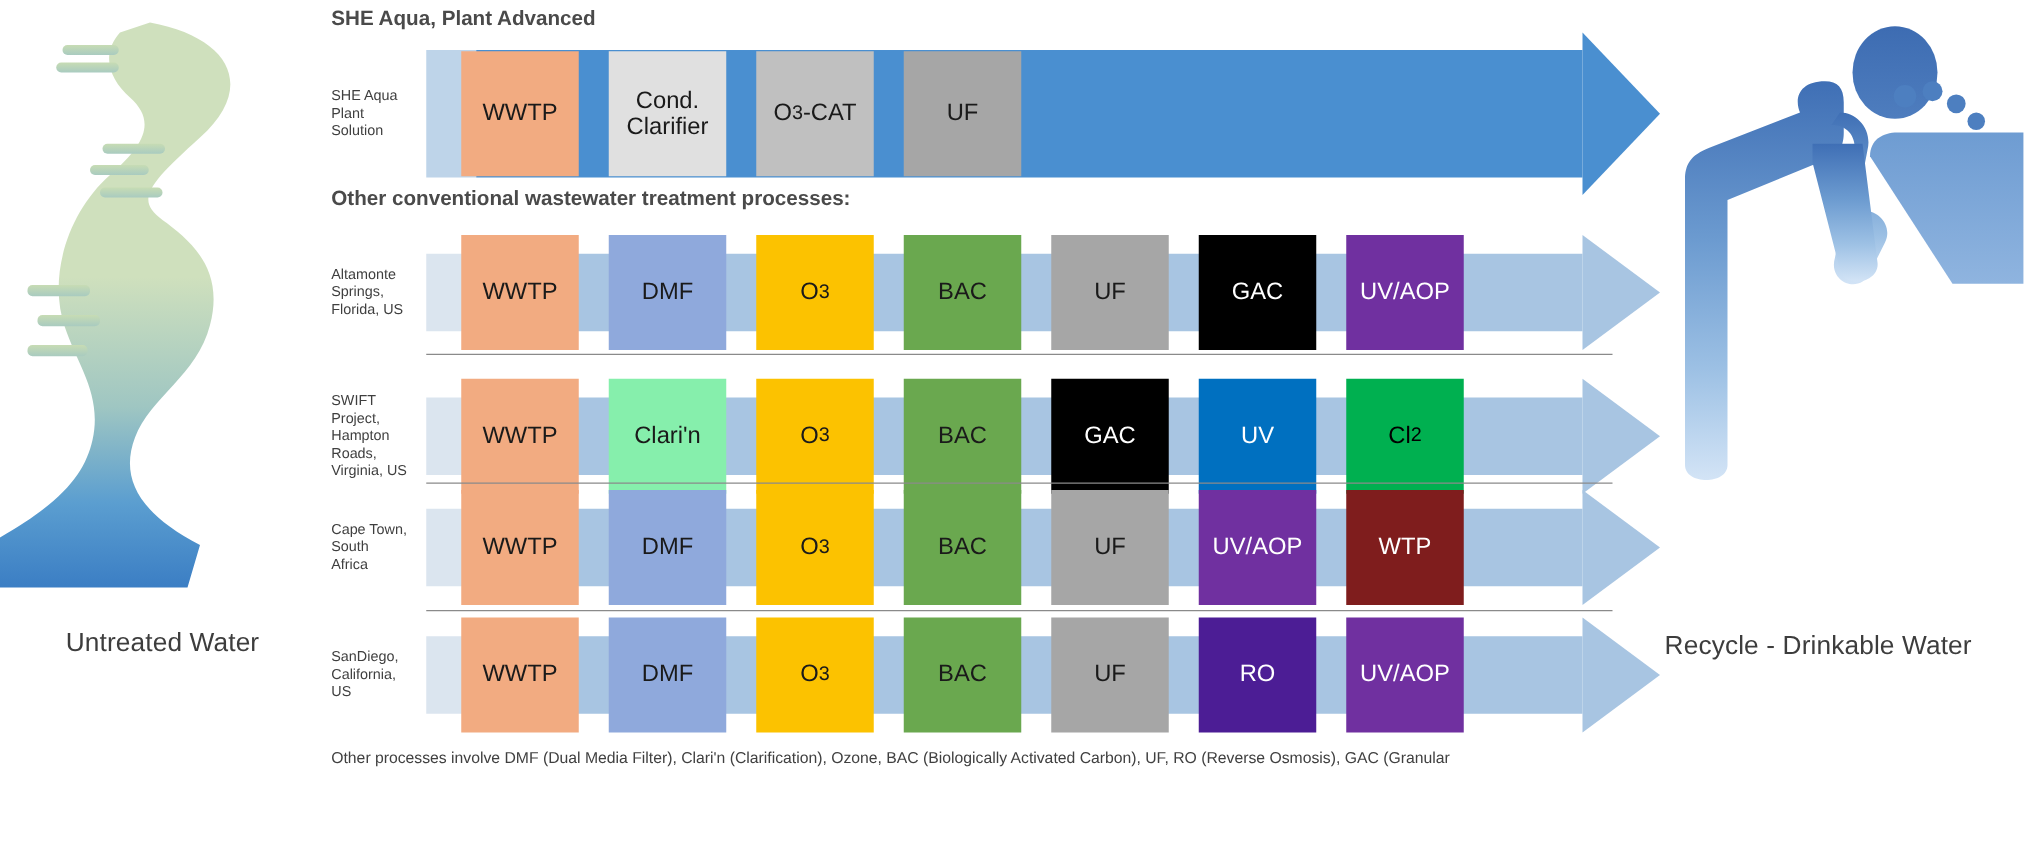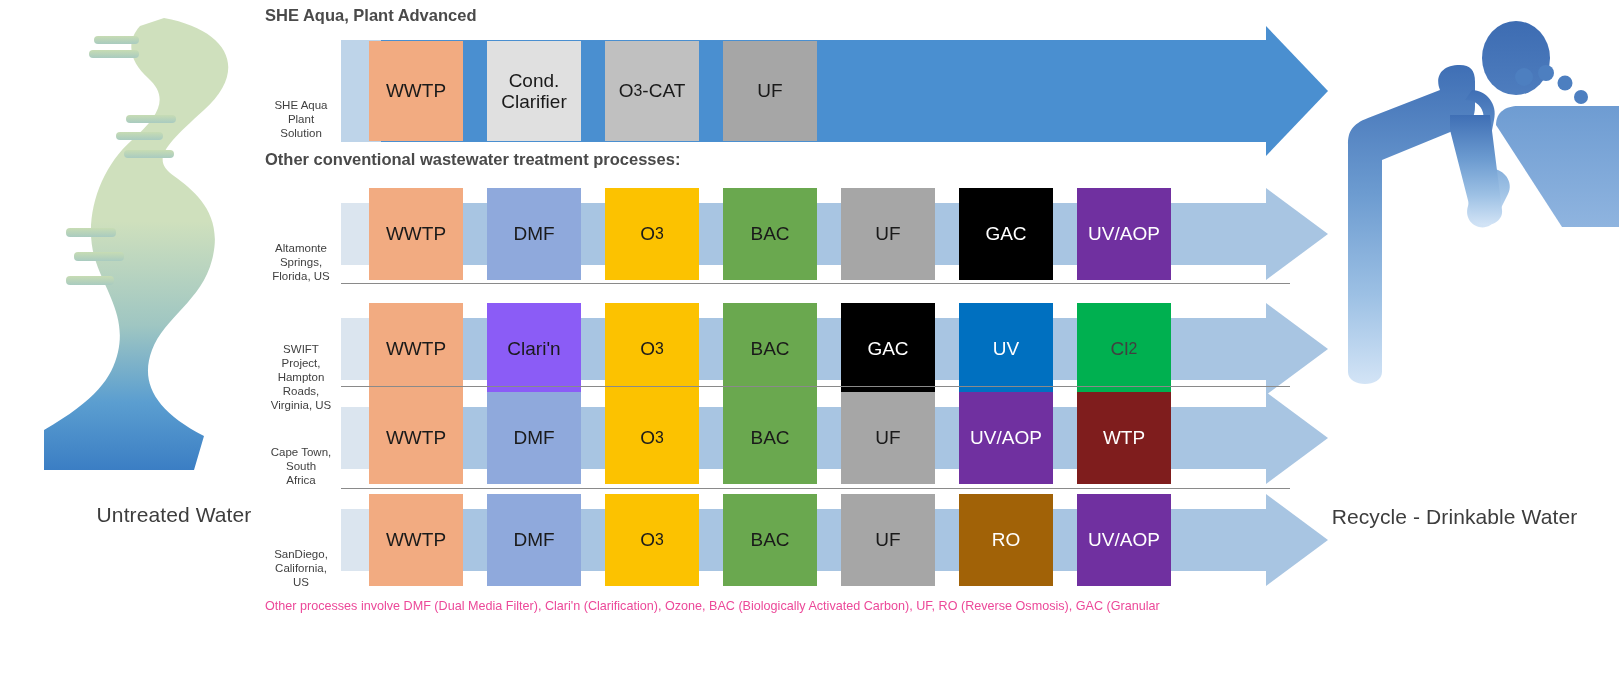--- a/index.html
+++ b/index.html
@@ -1,57 +1,57 @@
 <!DOCTYPE html>
 <html><head>
 <meta charset="utf-8">
 <style>
   html,body{margin:0;padding:0;background:#ffffff;}
   body{width:1619px;height:675px;position:relative;overflow:hidden;
        font-family:"Liberation Sans","DejaVu Sans",sans-serif;color:#404040;}
 
   
   .side{position:absolute;top:0;height:675px;width:260px;}
-  #left-panel{left:0;margin-left:44px;}
+  #left-panel{left:0;}
   #right-panel{left:1290px;width:329px;}
   .side-caption{position:absolute;left:0;right:0;text-align:center;
       font-size:21px;color:#3d3d3d;letter-spacing:.1px;}
   #left-caption{top:503px;}
   #right-caption{top:505px;}
 
   .side-art{position:absolute;left:0;top:0;width:100%;height:490px;}
 
   
   .heading{position:absolute;font-weight:bold;color:#4a4a4a;}
   #title-main{left:265px;top:6px;font-size:16.5px;}
   #title-other{left:265px;top:150px;font-size:16.5px;}
 
   
   #diagram{position:absolute;left:265px;top:0;width:1025px;height:675px;}
 
   .row{position:absolute;left:0;width:1025px;}
-  .row-label{position:absolute;left:0;width:72px;text-align:center;
+  .row-label{position:absolute;left:0;width:72px;text-align:left;
       font-size:11.5px;line-height:14px;color:#3f3f3f;
-      top:50%;transform:translateY(-50%);margin-top:28px;}
+      top:50%;transform:translateY(-50%);}
 
   
   .band{position:absolute;left:76px;}
   .band .seg{position:absolute;top:0;height:100%;}
   .arrowhead{position:absolute;top:50%;transform:translateY(-50%);
       width:0;height:0;}
 
   .node{position:absolute;top:50%;transform:translateY(-50%);
       display:flex;align-items:center;justify-content:center;
       text-align:center;line-height:1.12;box-sizing:border-box;}
 
   .sep{position:absolute;left:76px;width:949px;height:1px;background:#8a8a8a;}
 
   
   #footnote{position:absolute;left:265px;top:598px;width:990px;
-      font-size:12.6px;line-height:17.5px;color:#ec4899;}
+      font-size:12.6px;line-height:17.5px;color:#404040;}
   #footnote div{white-space:nowrap;}
 </style>
 </head>
 <body>
 
 <div class="side" id="left-panel">
   <svg class="side-art" viewBox="0 0 260 490" preserveAspectRatio="xMidYMid meet">
     <defs>
       <linearGradient id="riverGrad" x1="0" y1="0" x2="0" y2="1">
         <stop offset="0%" stop-color="#cfe0bd"></stop>
@@ -160,26 +160,26 @@
       <div class="node" style="left: 812px; width: 94px; height: 92px; background: rgb(112, 48, 160); color: rgb(255, 255, 255); font-size: 19px;">UV/AOP</div>
     </div>
     <div class="row" style="top: 301px; height: 96px;">
       <div class="row-label">SWIFT<br>Project,<br>Hampton<br>Roads,<br>Virginia, US</div>
       <div class="band" style="top: 17px; height: 62px; width: 925px;">
         <div class="seg" style="left: 0px; width: 96px; background: rgb(219, 229, 239);"></div>
         <div class="seg" style="left: 96px; width: 829px; background: rgb(168, 197, 226);"></div>
       </div>
       <div class="arrowhead" style="left: 1001px; border-top: 46px solid transparent; border-bottom: 46px solid transparent; border-left: 62px solid rgb(168, 197, 226);"></div>
       <div class="node" style="left: 104px; width: 94px; height: 92px; background: rgb(242, 171, 129); color: rgb(26, 26, 26); font-size: 19px;">WWTP</div>
-      <div class="node" style="left: 222px; width: 94px; height: 92px; background: #8b5cf6; color: rgb(26, 26, 26); font-size: 19px;">Clari'n</div>
+      <div class="node" style="left: 222px; width: 94px; height: 92px; background: #86efac; color: rgb(26, 26, 26); font-size: 19px;">Clari'n</div>
       <div class="node" style="left: 340px; width: 94px; height: 92px; background: rgb(252, 194, 0); color: rgb(26, 26, 26); font-size: 19px;">O<sub>3</sub></div>
       <div class="node" style="left: 458px; width: 94px; height: 92px; background: rgb(106, 168, 79); color: rgb(26, 26, 26); font-size: 19px;">BAC</div>
       <div class="node" style="left: 576px; width: 94px; height: 92px; background: rgb(0, 0, 0); color: rgb(255, 255, 255); font-size: 19px;">GAC</div>
       <div class="node" style="left: 694px; width: 94px; height: 92px; background: rgb(0, 112, 192); color: rgb(255, 255, 255); font-size: 19px;">UV</div>
-      <div class="node" style="left: 812px; width: 94px; height: 92px; background: rgb(0, 176, 80); color: #404040; font-size: 19px;">Cl<sub>2</sub></div>
+      <div class="node" style="left: 812px; width: 94px; height: 92px; background: rgb(0, 176, 80); color: #000000; font-size: 19px;">Cl<sub>2</sub></div>
     </div>
     <div class="row" style="top: 390px; height: 95px;">
       <div class="row-label">Cape Town,<br>South<br>Africa</div>
       <div class="band" style="top: 16.5px; height: 62px; width: 925px;">
         <div class="seg" style="left: 0px; width: 96px; background: rgb(219, 229, 239);"></div>
         <div class="seg" style="left: 96px; width: 829px; background: rgb(168, 197, 226);"></div>
       </div>
       <div class="arrowhead" style="left: 1001px; border-top: 46px solid transparent; border-bottom: 46px solid transparent; border-left: 62px solid rgb(168, 197, 226);"></div>
       <div class="node" style="left: 104px; width: 94px; height: 92px; background: rgb(242, 171, 129); color: rgb(26, 26, 26); font-size: 19px;">WWTP</div>
       <div class="node" style="left: 222px; width: 94px; height: 92px; background: rgb(143, 169, 220); color: rgb(26, 26, 26); font-size: 19px;">DMF</div>
@@ -194,21 +194,21 @@
       <div class="band" style="top: 16.5px; height: 62px; width: 925px;">
         <div class="seg" style="left: 0px; width: 96px; background: rgb(219, 229, 239);"></div>
         <div class="seg" style="left: 96px; width: 829px; background: rgb(168, 197, 226);"></div>
       </div>
       <div class="arrowhead" style="left: 1001px; border-top: 46px solid transparent; border-bottom: 46px solid transparent; border-left: 62px solid rgb(168, 197, 226);"></div>
       <div class="node" style="left: 104px; width: 94px; height: 92px; background: rgb(242, 171, 129); color: rgb(26, 26, 26); font-size: 19px;">WWTP</div>
       <div class="node" style="left: 222px; width: 94px; height: 92px; background: rgb(143, 169, 220); color: rgb(26, 26, 26); font-size: 19px;">DMF</div>
       <div class="node" style="left: 340px; width: 94px; height: 92px; background: rgb(252, 194, 0); color: rgb(26, 26, 26); font-size: 19px;">O<sub>3</sub></div>
       <div class="node" style="left: 458px; width: 94px; height: 92px; background: rgb(106, 168, 79); color: rgb(26, 26, 26); font-size: 19px;">BAC</div>
       <div class="node" style="left: 576px; width: 94px; height: 92px; background: rgb(166, 166, 166); color: rgb(26, 26, 26); font-size: 19px;">UF</div>
-      <div class="node" style="left: 694px; width: 94px; height: 92px; background: #a16207; color: rgb(255, 255, 255); font-size: 19px;">RO</div>
+      <div class="node" style="left: 694px; width: 94px; height: 92px; background: #4c1d95; color: rgb(255, 255, 255); font-size: 19px;">RO</div>
       <div class="node" style="left: 812px; width: 94px; height: 92px; background: rgb(112, 48, 160); color: rgb(255, 255, 255); font-size: 19px;">UV/AOP</div>
     </div>
     <div class="sep" style="top: 283px; background: rgb(138, 138, 138);"></div>
     <div class="sep" style="top: 386px; background: rgb(138, 138, 138);"></div>
     <div class="sep" style="top: 488px; background: rgb(138, 138, 138);"></div>
   </div>
 
 <div id="footnote">
   <div>Other processes involve DMF (Dual Media Filter), Clari'n (Clarification), Ozone, BAC (Biologically Activated Carbon), UF, RO (Reverse Osmosis), GAC (Granular</div>
 </div>

